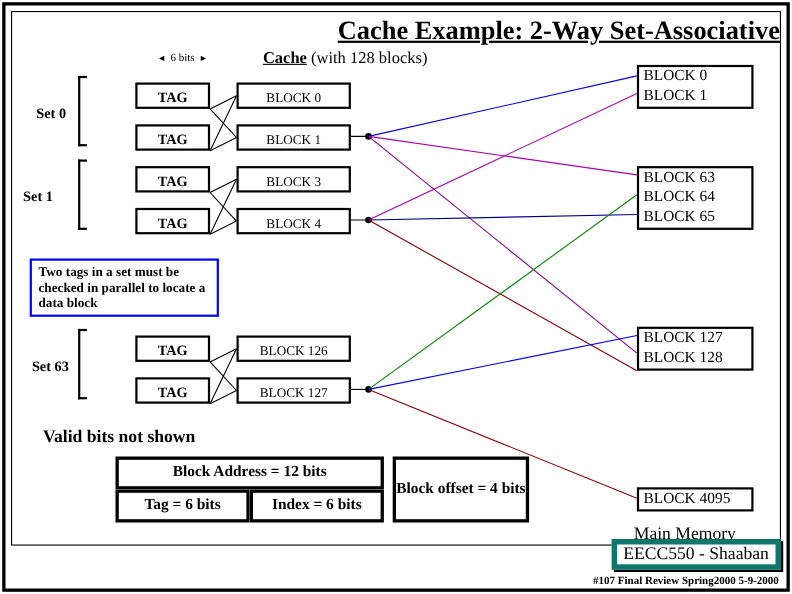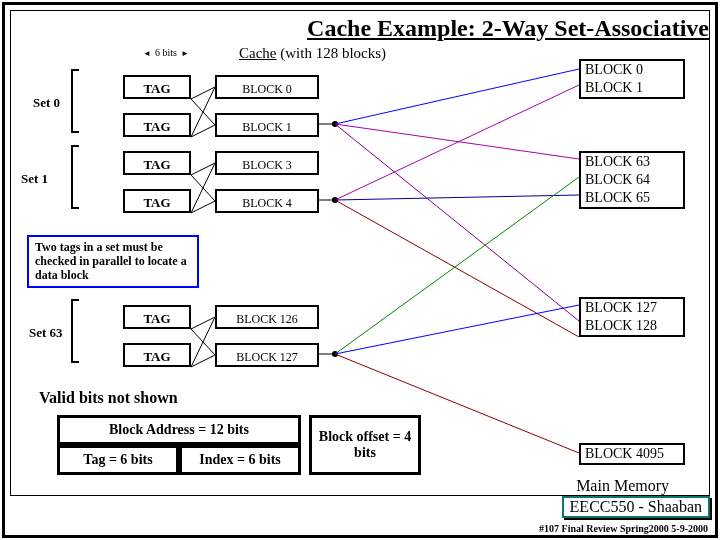--- a/index.html
+++ b/index.html
@@ -4,32 +4,32 @@
 <style>
   * { box-sizing: border-box; margin: 0; padding: 0; }
   body { width: 720px; height: 540px; font-family: "Times New Roman", serif; background: #fff; position: relative; }
   .outer { position: absolute; left: 2px; top: 2px; width: 716px; height: 536px; border: 3px solid #000; }
   .inner { position: absolute; left: 10px; top: 10px; width: 700px; height: 486px; border: 1px solid #000; }
   .title { position: absolute; top: 4px; left: 0; width: 100%; text-align: right; font-size: 24px; font-weight: bold; text-decoration: underline; }
   .bits-marker { position: absolute; top: 36px; left: 132px; font-size: 10px; }
   .bits-marker::before { content: "◄"; margin-right: 4px; font-size: 8px; }
   .bits-marker::after { content: "►"; margin-left: 4px; font-size: 8px; }
   .cache-header { position: absolute; top: 34px; left: 228px; font-size: 15px; }
-  .cache-header .b { font-weight: normal; text-decoration: underline; }
+  .cache-header .b { font-weight: bold; text-decoration: underline; }
   .set-label { position: absolute; font-size: 13px; font-weight: bold; }
   .tag-box { position: absolute; width: 68px; height: 24px; border: 2px solid #000; text-align: center; font-size: 13px; font-weight: bold; line-height: 24px; background: #fff; }
   .blk-box { position: absolute; width: 104px; height: 24px; border: 2px solid #000; text-align: center; font-size: 12px; line-height: 24px; background: #fff; }
   .set-brace-top { position: absolute; width: 8px; height: 70px; border-top: 2px solid #000; border-bottom: 2px solid #000; border-left: 2px solid #000; }
   .mem-box { position: absolute; right: 24px; width: 106px; border: 2px solid #000; font-size: 14px; background: #fff; }
   .mem-row { padding: 1px 4px; }
   .note-box { position: absolute; left: 16px; top: 224px; width: 172px; border: 2px solid #00f; padding: 4px 6px; font-size: 12px; font-weight: bold; line-height: 1.15; }
   .valid-note { position: absolute; left: 28px; top: 378px; font-size: 16px; font-weight: bold; }
-  .addr-box { position: absolute; border: 3px solid #000; background: #fff; font-size: 14px; font-weight: bold; text-align: center; display: flex; align-items: center; justify-content: center; }
+  .addr-box { position: absolute; border: 3px solid #000; background: #fff; font-size: 14px; font-weight: bold; text-align: center; display: flex; align-items: center; justify-content: center; margin-left: 48px; }
   .mem-label { position: absolute; right: 40px; top: 466px; font-size: 16px; }
-  .footer-badge { position: absolute; right: 10px; bottom: 22px; border: 2px solid #0f766e; background: #fff; padding: 0 6px; font-size: 16px; box-shadow: 2px 2px 0 #000; }
+  .footer-badge { position: absolute; right: 10px; bottom: 22px; border: 5px solid #0f766e; background: #fff; padding: 0 6px; font-size: 16px; box-shadow: 2px 2px 0 #000; }
   .footer-line { position: absolute; right: 12px; bottom: 6px; font-size: 10px; font-weight: bold; }
   svg.lines { position: absolute; left: 0; top: 0; pointer-events: none; }
 </style>
 </head>
 <body>
 
 <div class="outer"></div>
 <div class="inner">
 
   <div class="title">Cache Example: 2-Way Set-Associative</div>
@@ -114,20 +114,20 @@
   <div class="mem-box" style="top:432px">
     <div class="mem-row">BLOCK 4095</div>
   </div>
   <div class="mem-label">Main Memory</div>
 
   <div class="valid-note">Valid bits not shown</div>
 
   <div class="addr-box" style="left:46px; top:404px; width:244px; height:30px">Block Address  =  12 bits</div>
   <div class="addr-box" style="left:46px; top:434px; width:122px; height:30px">Tag  =  6 bits</div>
   <div class="addr-box" style="left:168px; top:434px; width:122px; height:30px">Index  =  6 bits</div>
-  <div class="addr-box" style="left:298px; top:404px; width:112px; height:60px; font-size:14px; flex-direction:column;align-items:center;">
+  <div class="addr-box" style="left:298px; top:404px; width:124px; height:60px; font-size:14px; flex-direction:column;align-items:center;">
       <span>Block offset =  4 bits</span>
     </div>
 
 </div>
 
 <div class="footer-badge">EECC550 - Shaaban</div>
 <div class="footer-line">#107   Final Review   Spring2000   5-9-2000</div>
 
 </body></html>

